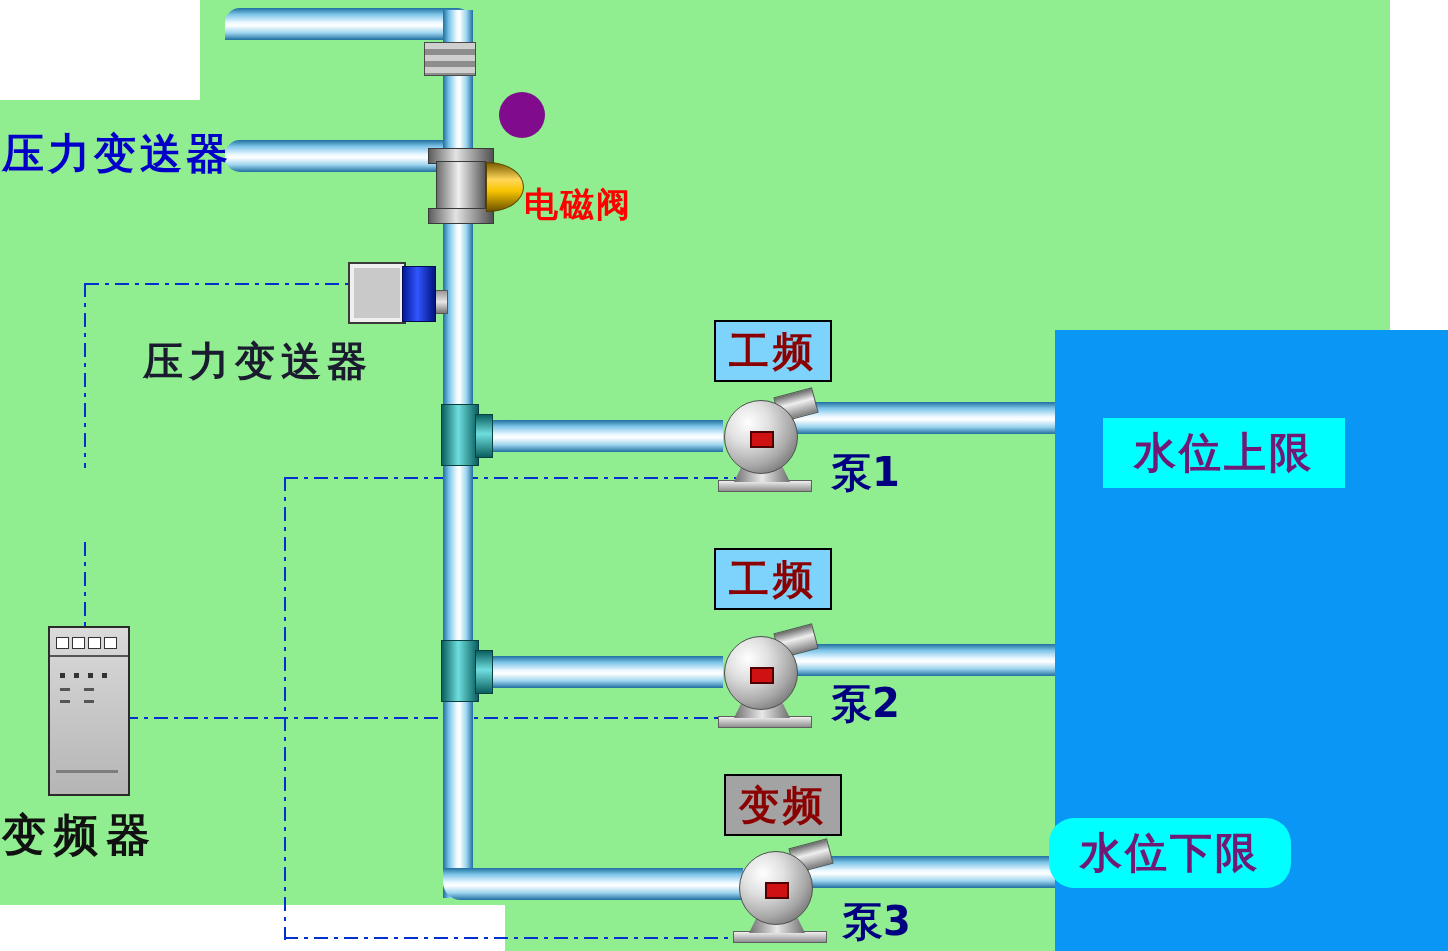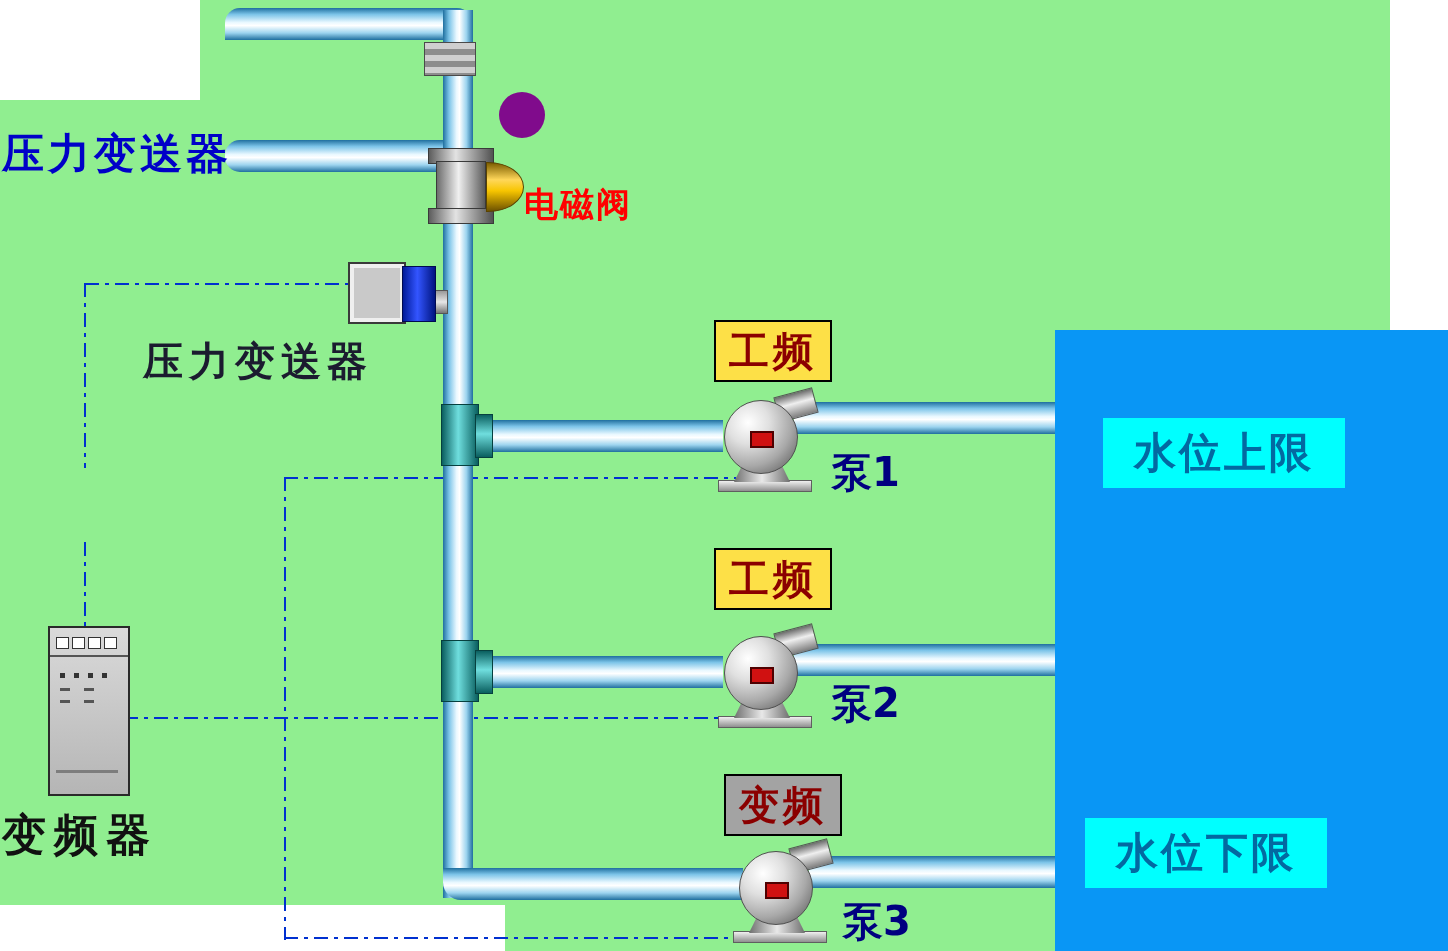--- a/index.html
+++ b/index.html
@@ -48,25 +48,25 @@
     background:linear-gradient(to bottom,#6a6a6a,#efefef 42%,#7d7d7d);transform:rotate(-15deg);}
   .pump-base{position:absolute;left:22px;top:74px;width:56px;height:16px;
     background:linear-gradient(to right,#6f6f6f,#e8e8e8,#6f6f6f);
     clip-path:polygon(14% 0,86% 0,100% 100%,0 100%);}
   .pump-base-plate{position:absolute;left:6px;top:88px;width:92px;height:10px;border:1px solid #5f5f5f;
     background:linear-gradient(to bottom,#f0f0f0,#8f8f8f);}
   
   .mode-box{position:absolute;width:114px;height:58px;border:2px solid #000;z-index:6;
     display:flex;align-items:center;justify-content:center;
     font-size:40px;font-weight:bold;color:#8B0000;letter-spacing:4px;}
-  .mode-yellow{background:#fde047;}
+  .mode-yellow{background:#7dd3fc;}
   .mode-green{background:#a3a3a3;}
   .level-label{position:absolute;width:242px;height:70px;background:#00FFFF;z-index:6;
     display:flex;align-items:center;justify-content:center;
-    font-size:42px;font-weight:bold;color:#0369a1;letter-spacing:3px;}
+    font-size:42px;font-weight:bold;color:#701a75;letter-spacing:3px;}
   .pump-name{position:absolute;z-index:6;font-size:40px;font-weight:bold;color:#000080;}
   .txt{position:absolute;z-index:6;white-space:nowrap;}
   
   .plc{position:absolute;left:18px;top:466px;width:132px;height:76px;z-index:5;
     background:#CE9FCE;border:2px solid #8a5a8a;box-shadow:inset 1px 1px 0 #f0d8f0;}
   .plc-stripes{position:absolute;left:2px;top:2px;width:42px;height:68px;
     background:repeating-linear-gradient(to right,#a878a8 0 5px,#e2bbe2 5px 11px);}
   .plc-label{position:absolute;left:48px;top:0;width:80px;height:72px;display:flex;align-items:center;justify-content:center;
     font-size:20px;font-weight:bold;color:#000;}
   
@@ -180,20 +180,20 @@
 
   <div class="mode-box mode-yellow" style="left:714px;top:320px;">工频</div>
   <div class="mode-box mode-yellow" style="left:714px;top:548px;">工频</div>
   <div class="mode-box mode-green" style="left:724px;top:774px;">变频</div>
 
   <div class="pump-name" style="left:832px;top:445px;">泵1</div>
   <div class="pump-name" style="left:832px;top:676px;">泵2</div>
   <div class="pump-name" style="left:843px;top:894px;">泵3</div>
 
   <div class="level-label" style="left:1103px;top:418px;">水位上限</div>
-  <div class="level-label" style="left:1085px;top:818px;">水位下限</div>
+  <div class="level-label" style="left:1049px;top:818px;border-radius:25px;">水位下限</div>
 
   <div class="txt" style="left:2px;top:126px;font-size:42px;font-weight:bold;color:#0000C8;letter-spacing:4px;">压力变送器</div>
   <div class="txt" style="left:524px;top:182px;font-size:34px;font-weight:bold;color:#FF0000;letter-spacing:2px;">电磁阀</div>
   <div class="txt" style="left:2px;top:806px;font-size:44px;font-weight:600;color:#111;letter-spacing:8px;">变频器</div>
   <div class="txt" style="left:143px;top:334px;font-size:40px;font-weight:600;color:#1b1b2f;letter-spacing:6px;">压力变送器</div>
 
 </div>
 
 </body></html>

